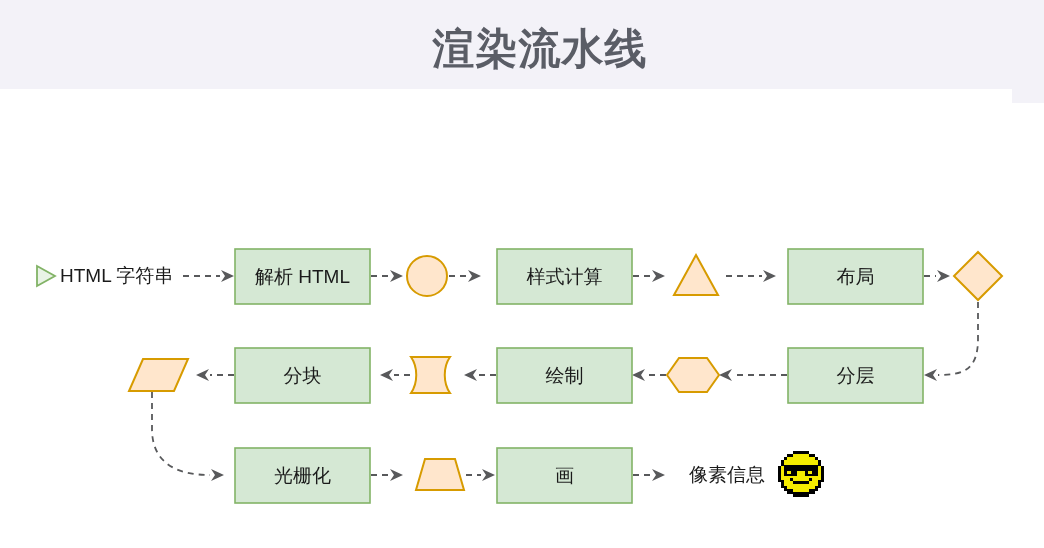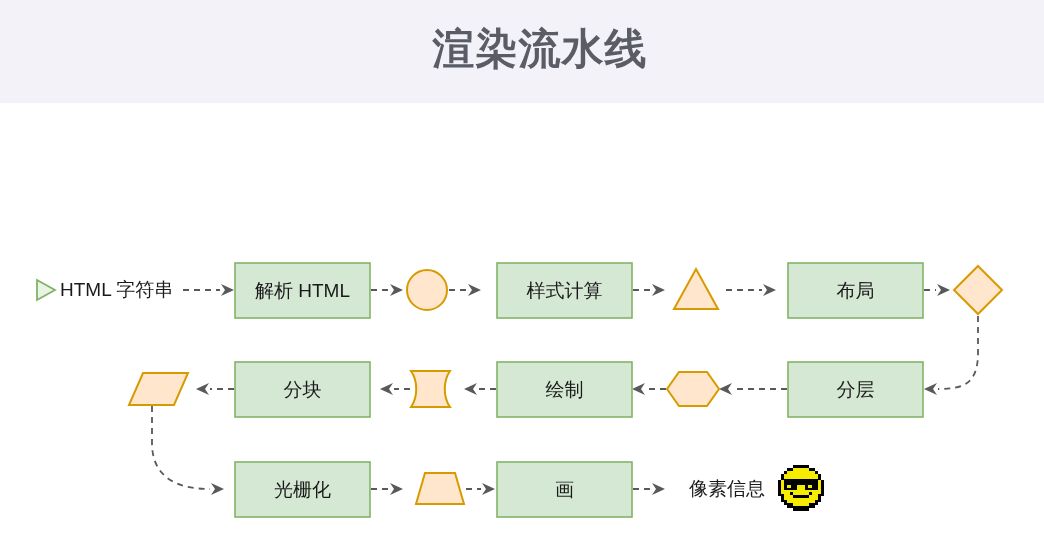--- a/index.html
+++ b/index.html
@@ -36,21 +36,21 @@
     color: #5a5d66;
     letter-spacing: 1px;
     line-height: 1;
     padding-bottom: 6px;
     box-sizing: border-box;
     margin-left: 18px;
   }
   #canvas-area {
     position: absolute;
     left: 0;
-    top: 103px;
+    top: 89px;
     width: 1012px;
     height: 445px;
     background: #ffffff;
   }
   svg#flow {
     display: block;
     width: 1044px;
     height: 445px;
   }
   .node-label {

